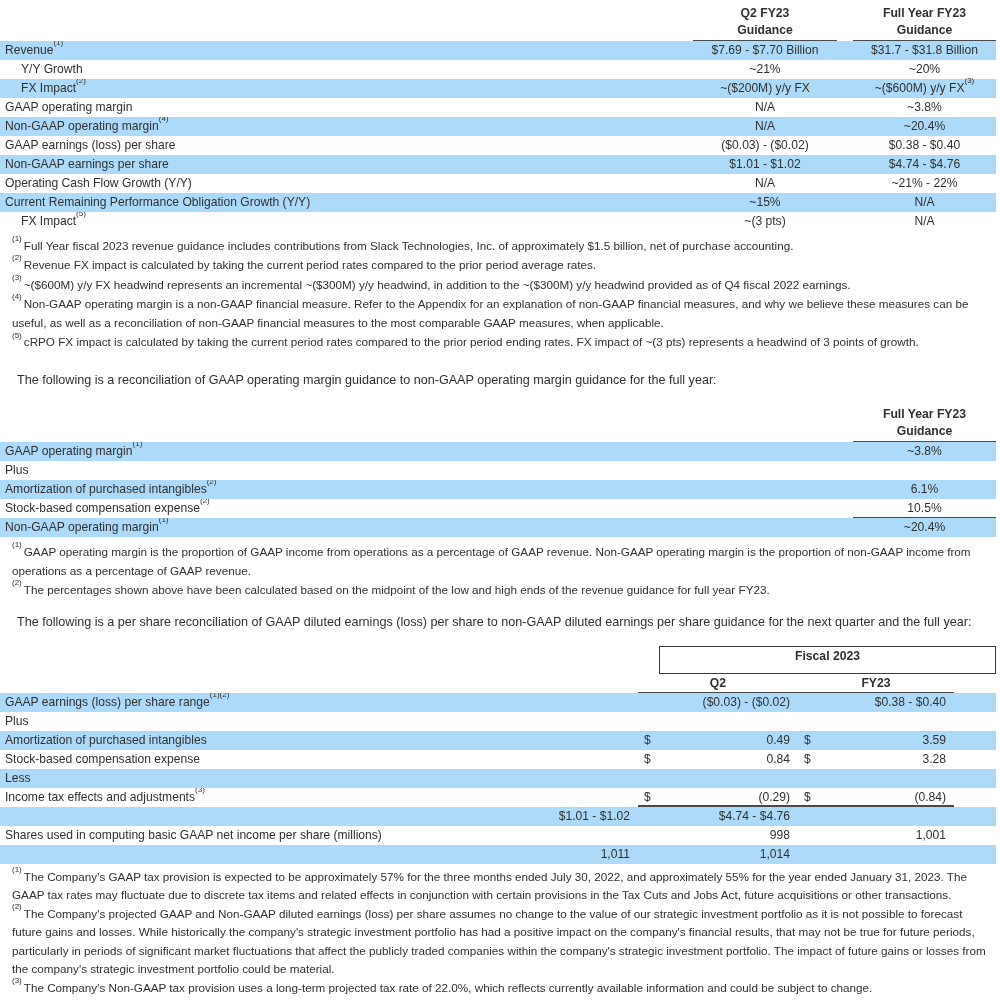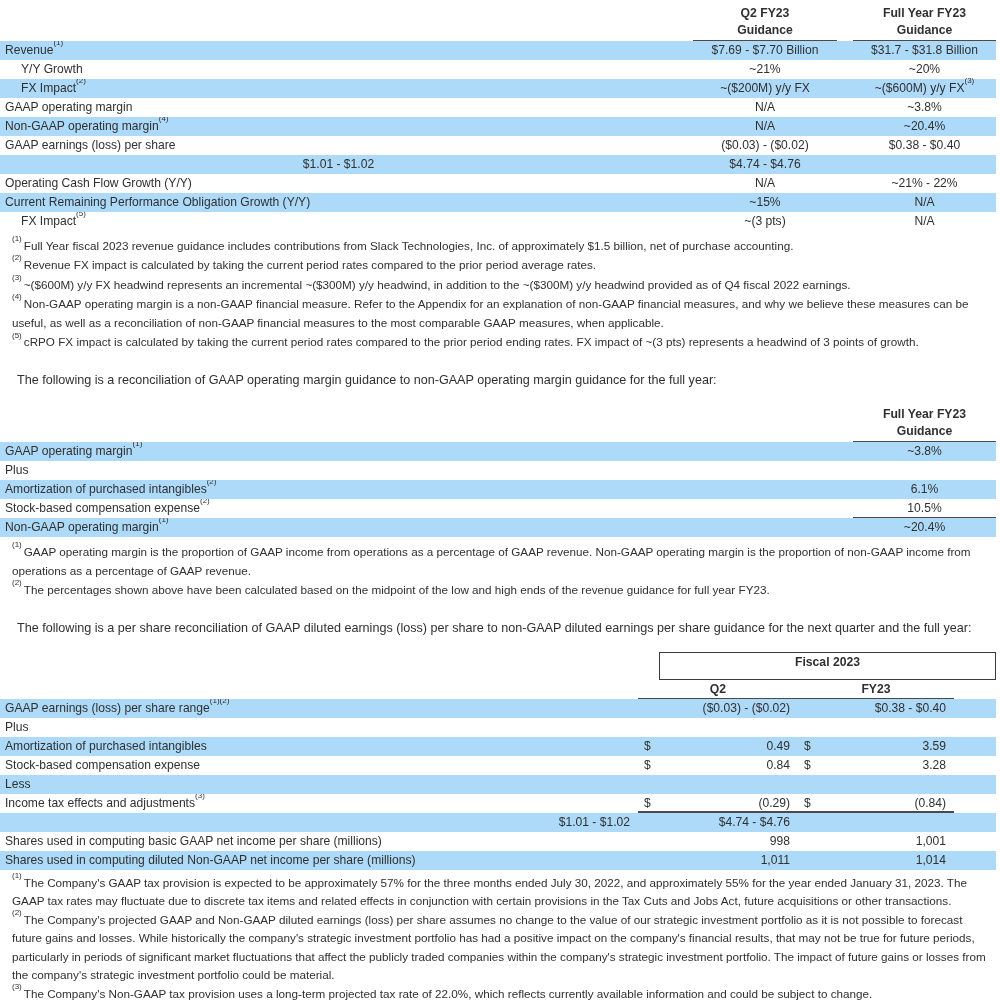--- a/index.html
+++ b/index.html
@@ -39,21 +39,21 @@
   .fns { padding-left:12px; width:993px; font-size:11.7px; line-height:19.3px; }
   #fns3 { line-height:18.5px; }
   .para { padding-left:17px; width:993px; font-size:12.6px; line-height:16px; }
 
   
   #t1 { margin-top:2px; }
   #fns1 { margin-top:5px; }
   #p1 { margin-top:20px; }
   #t2 { margin-top:4px; }
   #fns2 { margin-top:5px; }
-  #p2 { margin-top:20px; }
+  #p2 { margin-top:14px; }
   #t3 { margin-top:16px; }
   #fns3 { margin-top:4px; }
 </style>
 </head>
 <body>
 
 <div id="t1" class="g3">
   <div class="hdrow">
     <div></div>
     <div class="colhead">
@@ -90,20 +90,21 @@
     <div class="lbl"><span>Non-GAAP operating margin</span><sup class="s">(4)</sup></div>
     <div class="cc"><span>N/A</span></div>
     <div class="cc"><span>~20.4%</span></div>
   </div>
   <div class="row">
     <div class="lbl"><span>GAAP earnings (loss) per share</span></div>
     <div class="cc"><span>($0.03) - ($0.02)</span></div>
     <div class="cc"><span>$0.38 - $0.40</span></div>
   </div>
   <div class="row hl">
+    <div class="lbl"><span>Non-GAAP earnings per share</span></div>
     <div class="cc"><span>$1.01 - $1.02</span></div>
     <div class="cc"><span>$4.74 - $4.76</span></div>
   </div>
   <div class="row">
     <div class="lbl"><span>Operating Cash Flow Growth (Y/Y)</span></div>
     <div class="cc"><span>N/A</span></div>
     <div class="cc"><span>~21% - 22%</span></div>
   </div>
   <div class="row hl">
     <div class="lbl"><span>Current Remaining Performance Obligation Growth (Y/Y)</span></div>
@@ -252,21 +253,20 @@
   <div class="row">
     <div class="lbl"><span>Shares used in computing basic GAAP net income per share (millions)</span></div>
     <div class="vcell">
         <span class="val">998</span>
       </div>
     <div class="vcell">
         <span class="val">1,001</span>
       </div>
   </div>
   <div class="row hl">
-    <div class="lbl"><span>Shares used in computing diluted Non-GAAP net income per share (millions)</span></div>
     <div class="vcell">
         <span class="val">1,011</span>
       </div>
     <div class="vcell">
         <span class="val">1,014</span>
       </div>
   </div>
 </div>
 
 <div id="fns3" class="fns">

